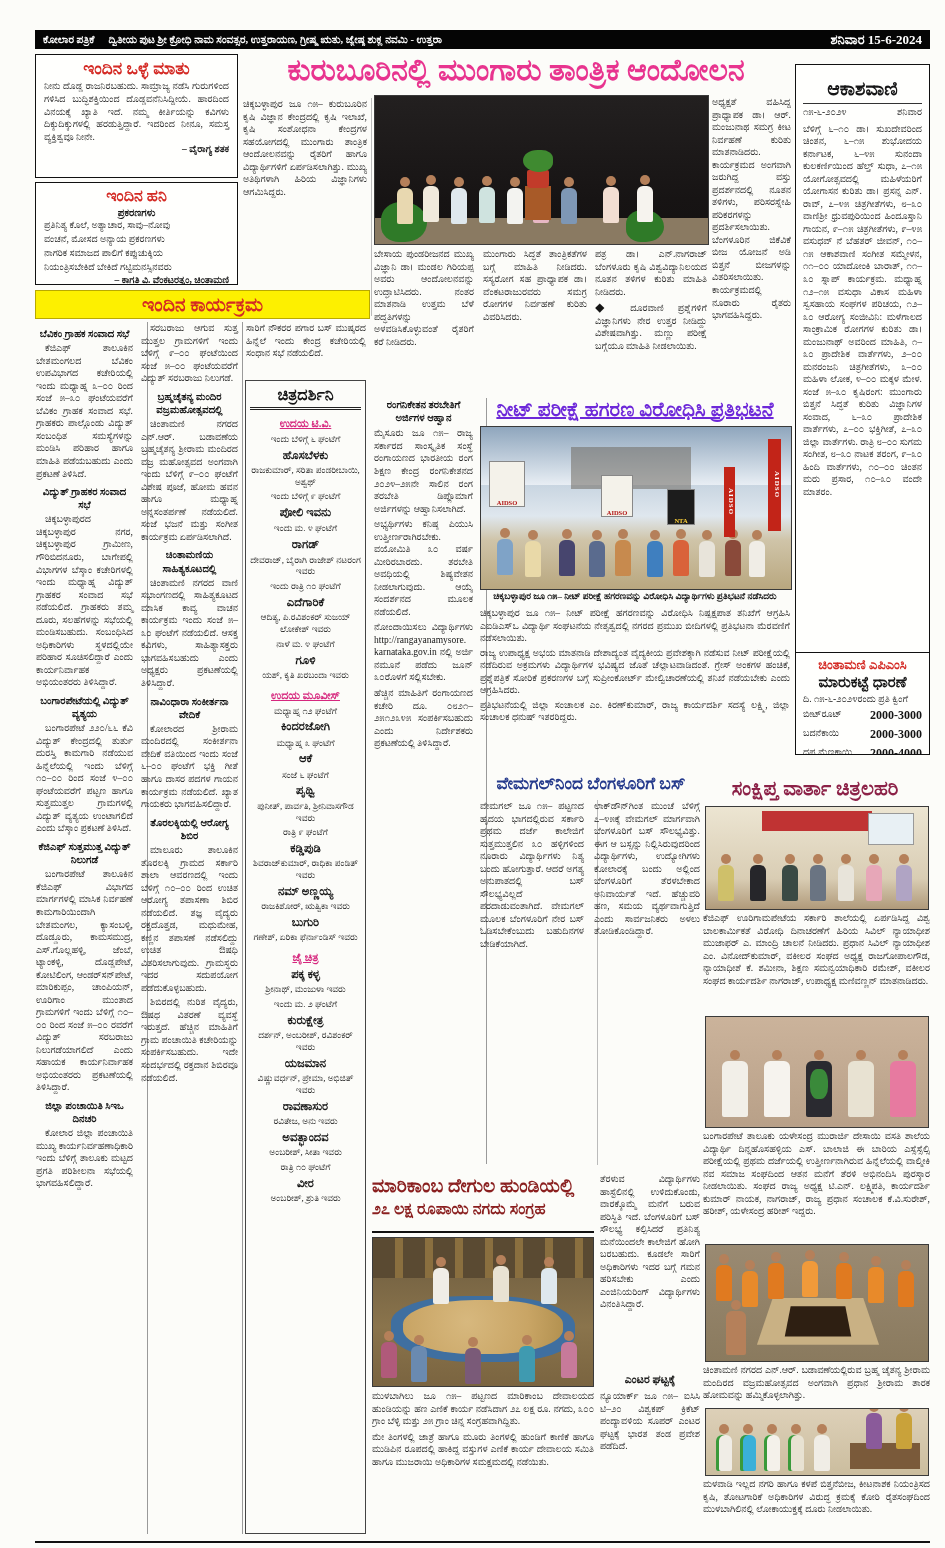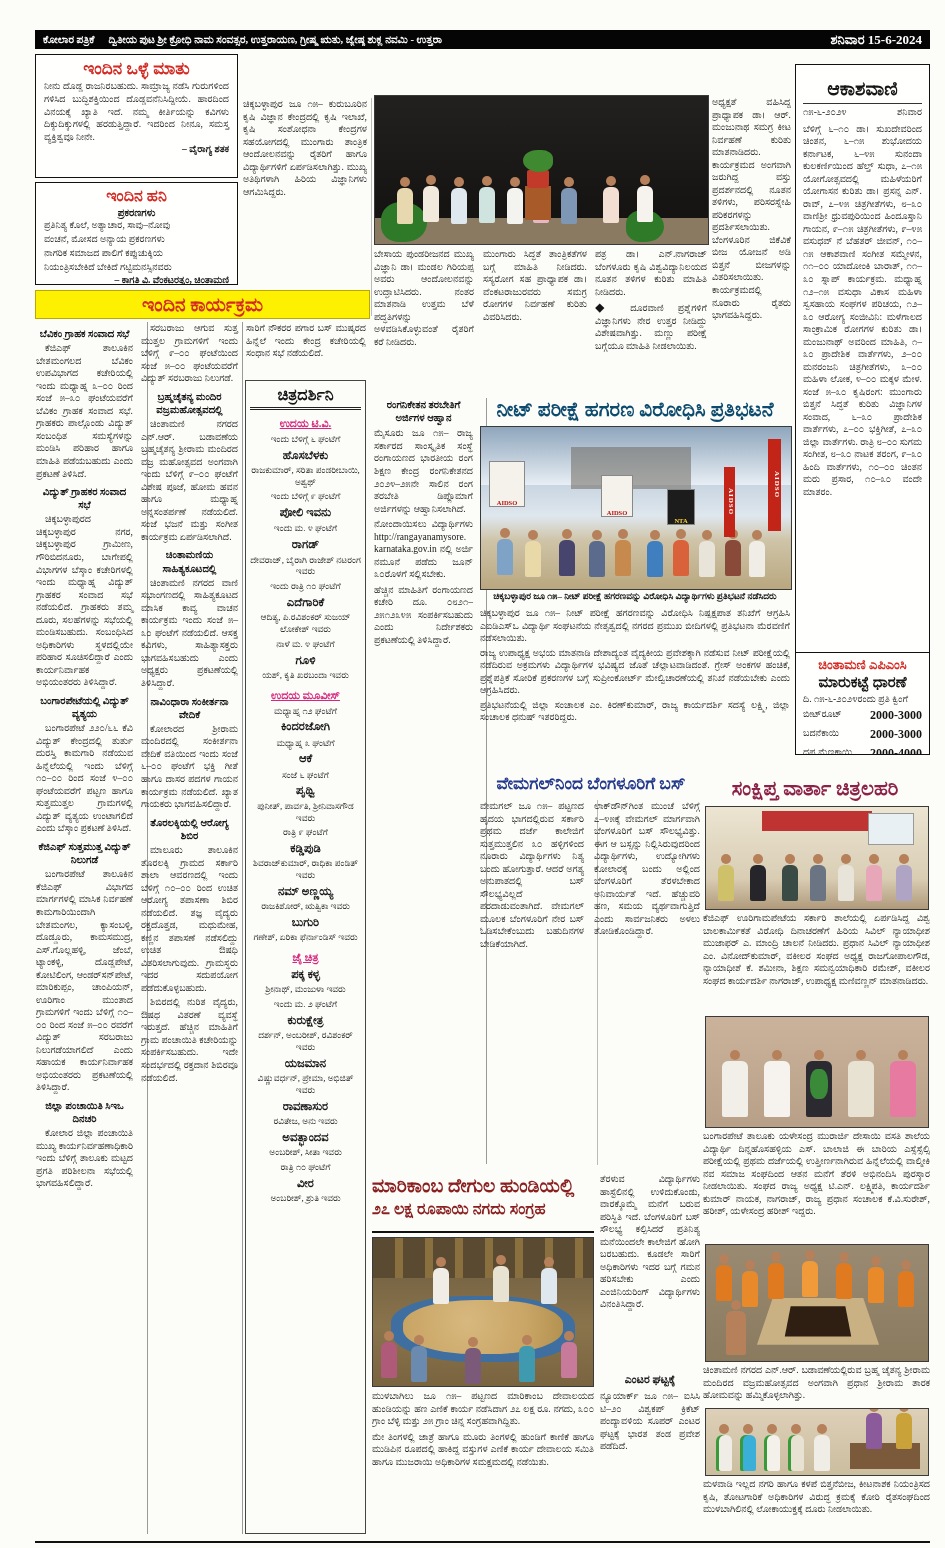--- a/index.html
+++ b/index.html
@@ -15,21 +15,21 @@
   .bx{border:1.6px solid #111;background:#fffffd;}
   .rule{position:absolute;background:#111;}
   
   .hbar{position:absolute;left:35px;top:30px;width:895px;height:19px;background:#050505;color:#fff;
         display:flex;align-items:center;justify-content:space-between;padding:0 8px;box-sizing:border-box;}
   .hbar .l{font-size:10.5px;font-weight:bold;display:flex;gap:14px;white-space:nowrap;overflow:hidden;}
   .hbar .r{font-size:13px;font-weight:bold;white-space:nowrap;}
   
   .h-red{color:#d42a24;font-weight:bold;text-align:center;}
   .h-pink{color:#e8348f;font-weight:bold;text-align:center;}
-  .h-green{color:#0c4a6e;font-weight:bold;text-align:center;}
+  .h-green{color:#6d28d9;font-weight:bold;text-align:center;text-decoration:underline;}
   .h-blue{color:#253a8c;font-weight:bold;text-align:center;}
   .h-maroon{color:#8a1f1f;font-weight:bold;}
   .h-plum{color:#8c2248;font-weight:bold;text-align:center;}
   .yellowbar{position:absolute;left:35px;top:290px;width:333px;height:27px;background:#fdf000;
              border:1px solid #b9a900;display:flex;align-items:center;justify-content:center;
              color:#d42a24;font-weight:bold;font-size:19px;}
   .byline{text-align:right;font-weight:bold;font-size:9.5px;}
   
   .sub{font-weight:bold;text-align:center;font-size:10px;margin:5px 0 2px;}
   .txt{text-align:justify;text-indent:9px;font-size:9.5px;margin-bottom:2px;}
@@ -163,20 +163,21 @@
         <div class="mv">ರಾವಣಾಸುರ</div>
         <div class="cs">ರವಿತೇಜ, ಅನು ಇವರು</div>
         <div class="mv">ಅವತ್ಭಾಂದವ</div>
         <div class="cs">ಅಂಬರೀಶ್, ಸೀತಾ ಇವರು</div>
         <div class="tm">ರಾತ್ರಿ ೧೦ ಘಂಟೆಗೆ</div>
         <div class="mv">ವೀರ</div>
         <div class="cs">ಅಂಬರೀಶ್, ಶ್ರುತಿ ಇವರು</div>
       </div>
   </div>
 
+  <div class="t h-pink" style="left:240px;top:52px;width:552px;height:42px;font-size:30px;line-height:1.2;">ಕುರುಬೂರಿನಲ್ಲಿ ಮುಂಗಾರು ತಾಂತ್ರಿಕ ಆಂದೋಲನ</div>
 
   <div class="t j fs9" style="left:243px;top:98px;width:124px;height:218px;padding-right:4px;border-right:1px solid #bbb;">ಚಿಕ್ಕಬಳ್ಳಾಪುರ ಜೂ ೧೫– ಕುರುಬೂರಿನ ಕೃಷಿ ವಿಜ್ಞಾನ ಕೇಂದ್ರದಲ್ಲಿ ಕೃಷಿ ಇಲಾಖೆ, ಕೃಷಿ ಸಂಶೋಧನಾ ಕೇಂದ್ರಗಳ ಸಹಯೋಗದಲ್ಲಿ ಮುಂಗಾರು ತಾಂತ್ರಿಕ ಆಂದೋಲನವನ್ನು ರೈತರಿಗೆ ಹಾಗೂ ವಿದ್ಯಾರ್ಥಿಗಳಿಗೆ ಏರ್ಪಡಿಸಲಾಗಿತ್ತು. ಮುಖ್ಯ ಅತಿಥಿಗಳಾಗಿ ಹಿರಿಯ ವಿಜ್ಞಾನಿಗಳು ಆಗಮಿಸಿದ್ದರು.</div>
 
   <div class="photo" style="left:374px;top:95px;width:333px;height:148px;background:linear-gradient(#232020,#171414 70%,#141211);">
     <div style="position:absolute;left:0;bottom:0;width:100%;height:26px;background:#8a7a62;"></div>
     <div class="plant" style="left:6px;bottom:2px;"></div>
     <div class="plant" style="right:44px;bottom:2px;width:38px;height:32px;"></div>
     <i class="pr" style="left:22px;bottom:20px;background:#e8d8b0;"></i>
     <i class="pr" style="left:48px;bottom:22px;background:#f0e9dc;"></i>
     <i class="pr" style="left:76px;bottom:20px;background:#dfe8ee;"></i>
@@ -195,20 +196,21 @@
   <div class="t j fs9" style="left:483px;top:248px;width:104px;height:140px;">ಮುಂಗಾರು ಸಿದ್ಧತೆ ತಾಂತ್ರಿಕತೆಗಳ ಬಗ್ಗೆ ಮಾಹಿತಿ ನೀಡಿದರು. ಸಸ್ಯರೋಗ ಸಹ ಪ್ರಾಧ್ಯಾಪಕ ಡಾ। ವೆಂಕಟರಾಜುರವರು ಸಮಗ್ರ ರೋಗಗಳ ನಿರ್ವಹಣೆ ಕುರಿತು ವಿವರಿಸಿದರು.</div>
   <div class="t" style="left:595px;top:248px;width:112px;height:140px;">
     <div class="j fs9">ಪತ್ರ ಡಾ। ಎನ್.ನಾಗರಾಜ್ ಬೆಂಗಳೂರು ಕೃಷಿ ವಿಶ್ವವಿದ್ಯಾನಿಲಯದ ನೂತನ ತಳಿಗಳ ಕುರಿತು ಮಾಹಿತಿ ನೀಡಿದರು.</div>
     <div class="j fs9" style="margin-top:4px;">◆ ದೂರವಾಣಿ ಪ್ರಶ್ನೆಗಳಿಗೆ ವಿಜ್ಞಾನಿಗಳು ನೇರ ಉತ್ತರ ನೀಡಿದ್ದು ವಿಶೇಷವಾಗಿತ್ತು. ಮಣ್ಣು ಪರೀಕ್ಷೆ ಬಗ್ಗೆಯೂ ಮಾಹಿತಿ ನೀಡಲಾಯಿತು.</div>
   </div>
   <div class="t j fs9" style="left:712px;top:96px;width:79px;height:294px;">ಅಧ್ಯಕ್ಷತೆ ವಹಿಸಿದ್ದ ಪ್ರಾಧ್ಯಾಪಕ ಡಾ। ಆರ್. ಮಂಜುನಾಥ ಸಮಗ್ರ ಕೀಟ ನಿರ್ವಹಣೆ ಕುರಿತು ಮಾತನಾಡಿದರು. ಕಾರ್ಯಕ್ರಮದ ಅಂಗವಾಗಿ ಜರುಗಿದ್ದ ವಸ್ತು ಪ್ರದರ್ಶನದಲ್ಲಿ ನೂತನ ತಳಿಗಳು, ಪರಿಸರಸ್ನೇಹಿ ಪರಿಕರಗಳನ್ನು ಪ್ರದರ್ಶಿಸಲಾಯಿತು. ಬೆಂಗಳೂರಿನ ಜಿಕೆವಿಕೆ ಬೀಜ ಯೋಜನೆ ಅಡಿ ಬಿತ್ತನೆ ಬೀಜಗಳನ್ನು ವಿತರಿಸಲಾಯಿತು. ಕಾರ್ಯಕ್ರಮದಲ್ಲಿ ನೂರಾರು ರೈತರು ಭಾಗವಹಿಸಿದ್ದರು.</div>
 
   <div class="t" style="left:374px;top:398px;width:99px;height:766px;padding-right:13px;border-right:1px solid #9a9a9a;">
     <div class="c b fs10">ರಂಗನಿಕೇತನ ತರಬೇತಿಗೆ ಅರ್ಜಿಗಳ ಆಹ್ವಾನ</div>
     <div class="j fs9" style="margin-top:3px;">ಮೈಸೂರು ಜೂ ೧೫– ರಾಜ್ಯ ಸರ್ಕಾರದ ಸಾಂಸ್ಕೃತಿಕ ಸಂಸ್ಥೆ ರಂಗಾಯಣದ ಭಾರತೀಯ ರಂಗ ಶಿಕ್ಷಣ ಕೇಂದ್ರ ರಂಗನಿಕೇತನದ ೨೦೨೪–೨೫ನೇ ಸಾಲಿನ ರಂಗ ತರಬೇತಿ ಡಿಪ್ಲೊಮಾಗೆ ಅರ್ಜಿಗಳನ್ನು ಆಹ್ವಾನಿಸಲಾಗಿದೆ.</div>
+    <div class="j fs9" style="margin-top:3px;">ಅಭ್ಯರ್ಥಿಗಳು ಕನಿಷ್ಠ ಪಿಯುಸಿ ಉತ್ತೀರ್ಣರಾಗಿರಬೇಕು. ವಯೋಮಿತಿ ೩೦ ವರ್ಷ ಮೀರಿರಬಾರದು. ತರಬೇತಿ ಅವಧಿಯಲ್ಲಿ ಶಿಷ್ಯವೇತನ ನೀಡಲಾಗುವುದು. ಆಯ್ಕೆ ಸಂದರ್ಶನದ ಮೂಲಕ ನಡೆಯಲಿದೆ.</div>
     <div class="j fs9" style="margin-top:3px;">ನೋಂದಾಯಿಸಲು ವಿದ್ಯಾರ್ಥಿಗಳು http://rangayanamysore. karnataka.gov.in ನಲ್ಲಿ ಅರ್ಜಿ ನಮೂನೆ ಪಡೆದು ಜೂನ್ ೩೦ರೊಳಗೆ ಸಲ್ಲಿಸಬೇಕು.</div>
     <div class="j fs9" style="margin-top:3px;">ಹೆಚ್ಚಿನ ಮಾಹಿತಿಗೆ ರಂಗಾಯಣದ ಕಚೇರಿ ದೂ. ೦೮೨೧–೨೫೧೨೩೪೫ ಸಂಪರ್ಕಿಸಬಹುದು ಎಂದು ನಿರ್ದೇಶಕರು ಪ್ರಕಟಣೆಯಲ್ಲಿ ತಿಳಿಸಿದ್ದಾರೆ.</div>
   </div>
 
   <div class="t h-green" style="left:480px;top:396px;width:310px;height:26px;font-size:20px;">ನೀಟ್ ಪರೀಕ್ಷೆ ಹಗರಣ ವಿರೋಧಿಸಿ ಪ್ರತಿಭಟನೆ</div>
   <div class="photo" style="left:480px;top:426px;width:310px;height:162px;background:linear-gradient(#9fb4c8,#dfe7ee 55%,#cfc4a8 70%,#b9a77f);">
     <div style="position:absolute;left:0;top:0;width:100%;height:58px;background:linear-gradient(#8fa6bd,#e8eef4);"></div>
     <div style="position:absolute;left:90px;top:20px;width:120px;height:42px;background:#6f6a60;opacity:.55;"></div>
     <i class="pr" style="left:16px;bottom:14px;background:#7fa3c7;"></i>
     <i class="pr" style="left:44px;bottom:12px;background:#e9d9a8;"></i>

